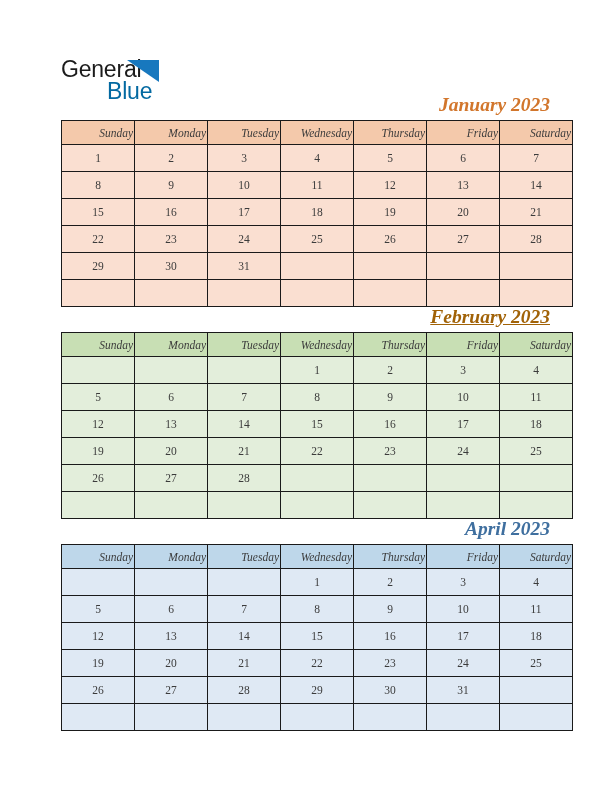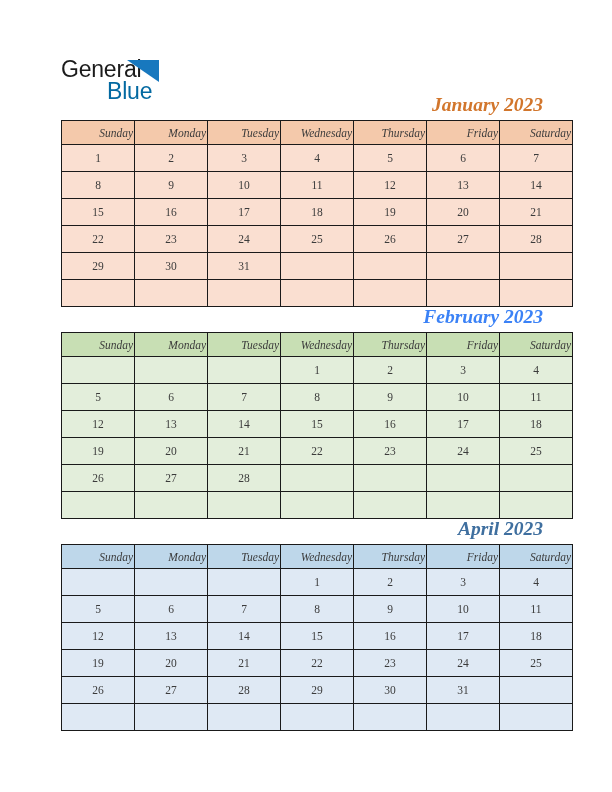--- a/index.html
+++ b/index.html
@@ -62,21 +62,21 @@
     left: 61px;
     width: 490px;
   }
   .month-title {
     text-align: right;
     font-family: "Liberation Serif", serif;
     font-style: italic;
     font-weight: bold;
     font-size: 19.5px;
     line-height: 22px;
-    margin: 0 7px 4px 0;
+    margin: 0 0 4px 0;
     padding-right: 1px;
   }
   table.cal {
     border-collapse: collapse;
     table-layout: fixed;
     width: 490px;
     border: 1px solid #1a1a1a;
   }
   table.cal th, table.cal td {
     border: 1px solid #1a1a1a;
@@ -96,21 +96,21 @@
     height: 24px;
     font-size: 11.5px;
   }
 
   
   #month-0 .month-title { color: #d2762c; }
   #month-0 table.cal th { background: #f4c9ab; }
   #month-0 table.cal td { background: #fadfd1; }
 
   
-  #month-1 .month-title { color: #3b82f6; }
+  #month-1 .month-title { color: #a16207; text-decoration: underline; }
   #month-1 table.cal th { background: #c8dfb4; }
   #month-1 table.cal td { background: #e3eedb; }
 
   
   #month-2 .month-title { color: #3f6f9f; }
   #month-2 table.cal th { background: #bed7ea; }
   #month-2 table.cal td { background: #dfe9f4; }
 
   #month-0 { top: 94px; }
   #month-1 { top: 306px; }

